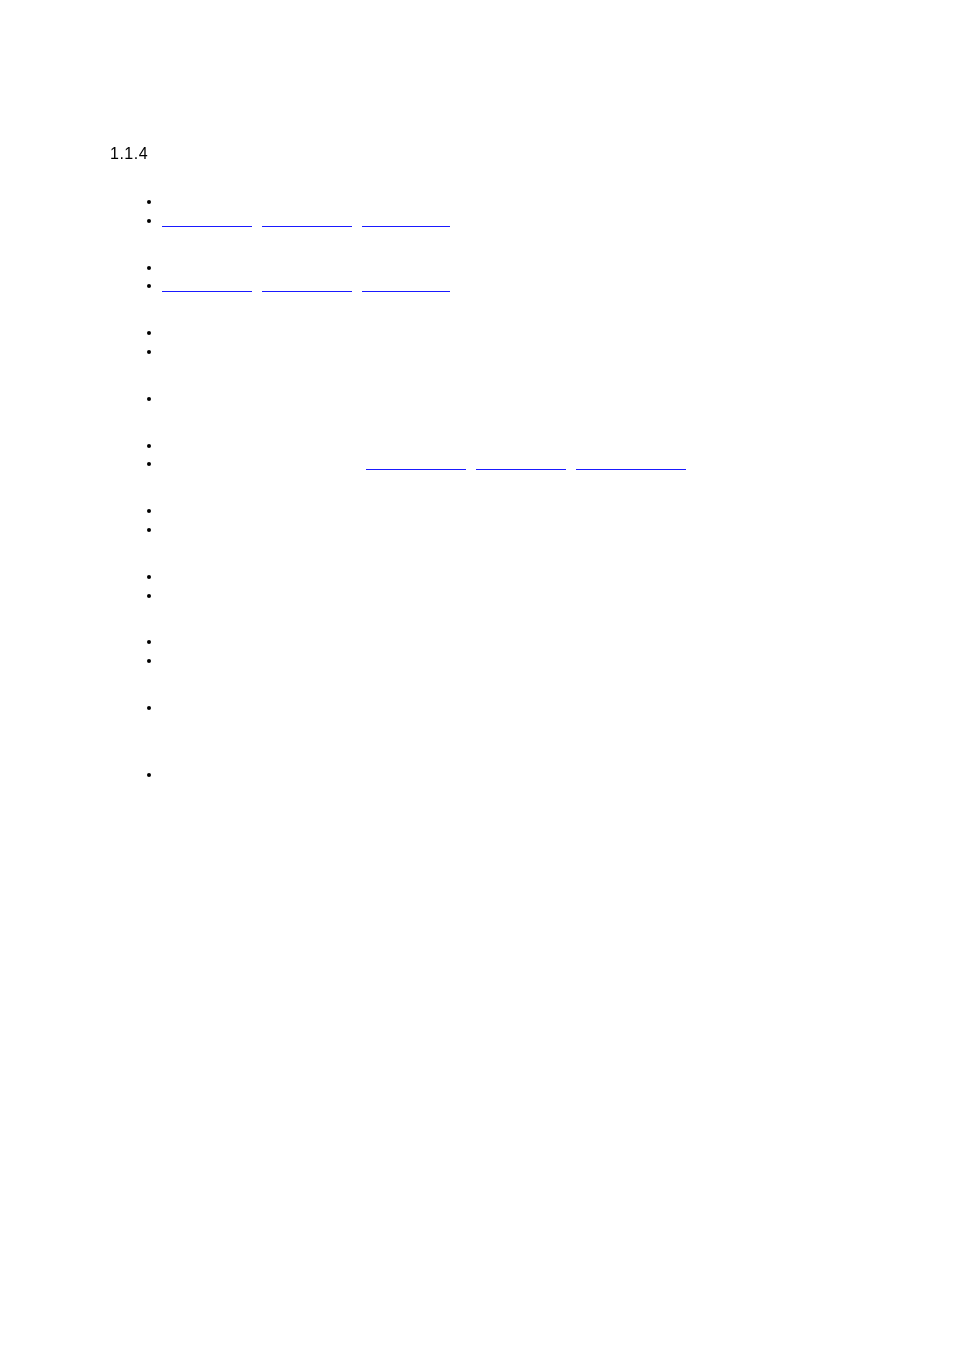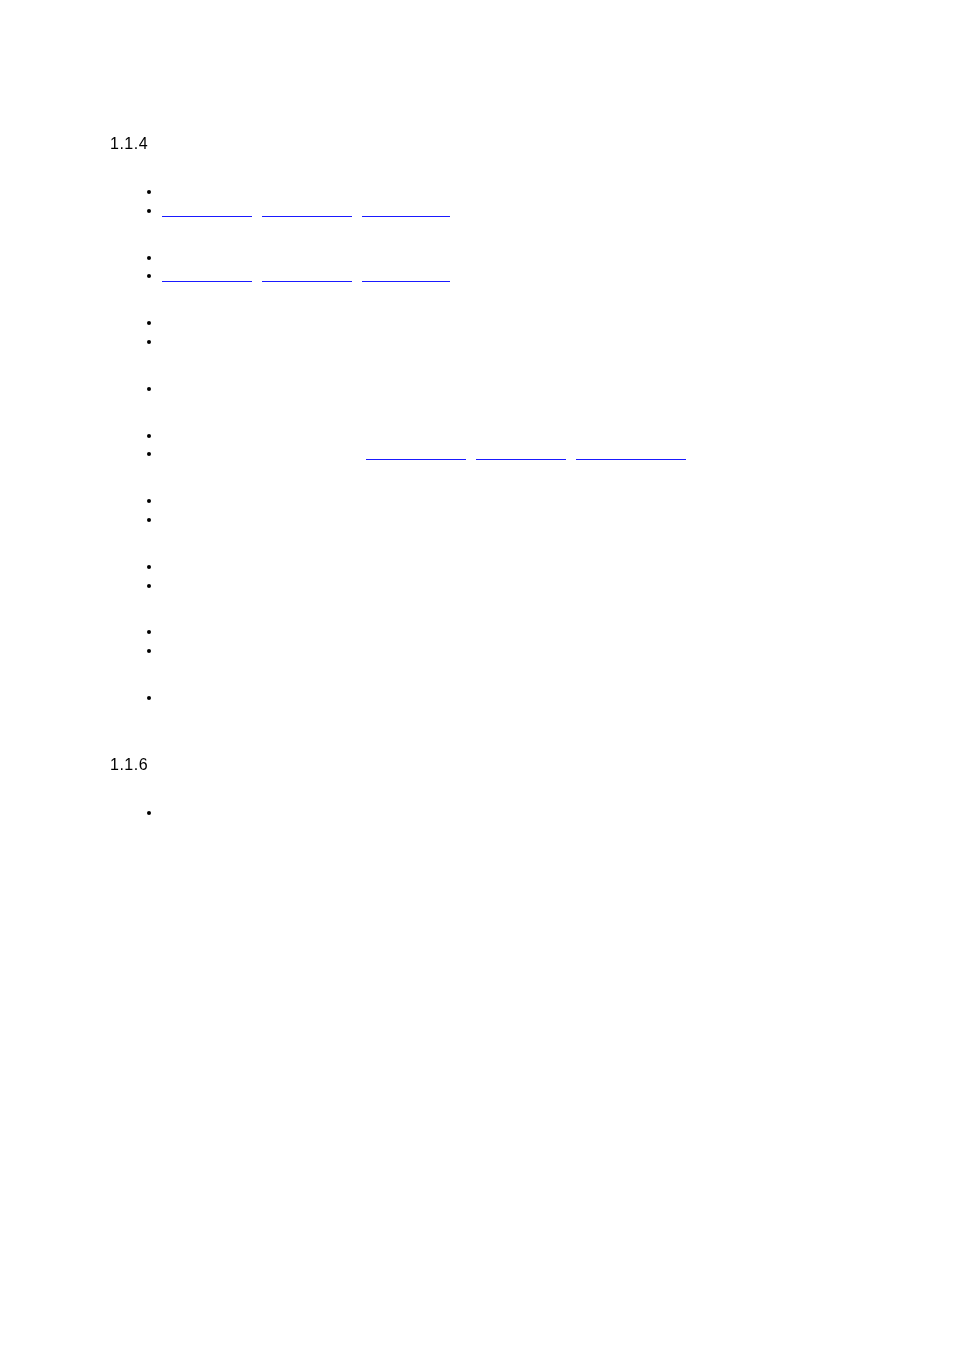--- a/index.html
+++ b/index.html
@@ -12,21 +12,21 @@
     font-size: 16px;
     color: #000000;
   }
   .page {
     padding: 135px 110px 0 110px;
     box-sizing: border-box;
   }
   .section-heading {
     font-weight: 400;
     font-size: 16px;
-    margin: 0 0 30px 0;
+    margin: 10px 0 30px 0;
     letter-spacing: 0.5px;
   }
   ul.bullets {
     list-style: disc;
     padding-left: 52px;
     margin: 0 0 18px 0;
   }
   ul.bullets li {
     font-size: 14px;
     line-height: 1.2;
@@ -135,21 +135,20 @@
   </div>
 
   <div class="single-group">
     <ul class="bullets">
       <li></li>
     </ul>
   </div>
 
   <div style="height:20px;"></div>
 
-  <div class="section-heading">1.1.6</div>
 
   <div class="single-group">
     <ul class="bullets">
       <li></li>
     </ul>
   </div>
 
 </div>
 
 </body></html>

